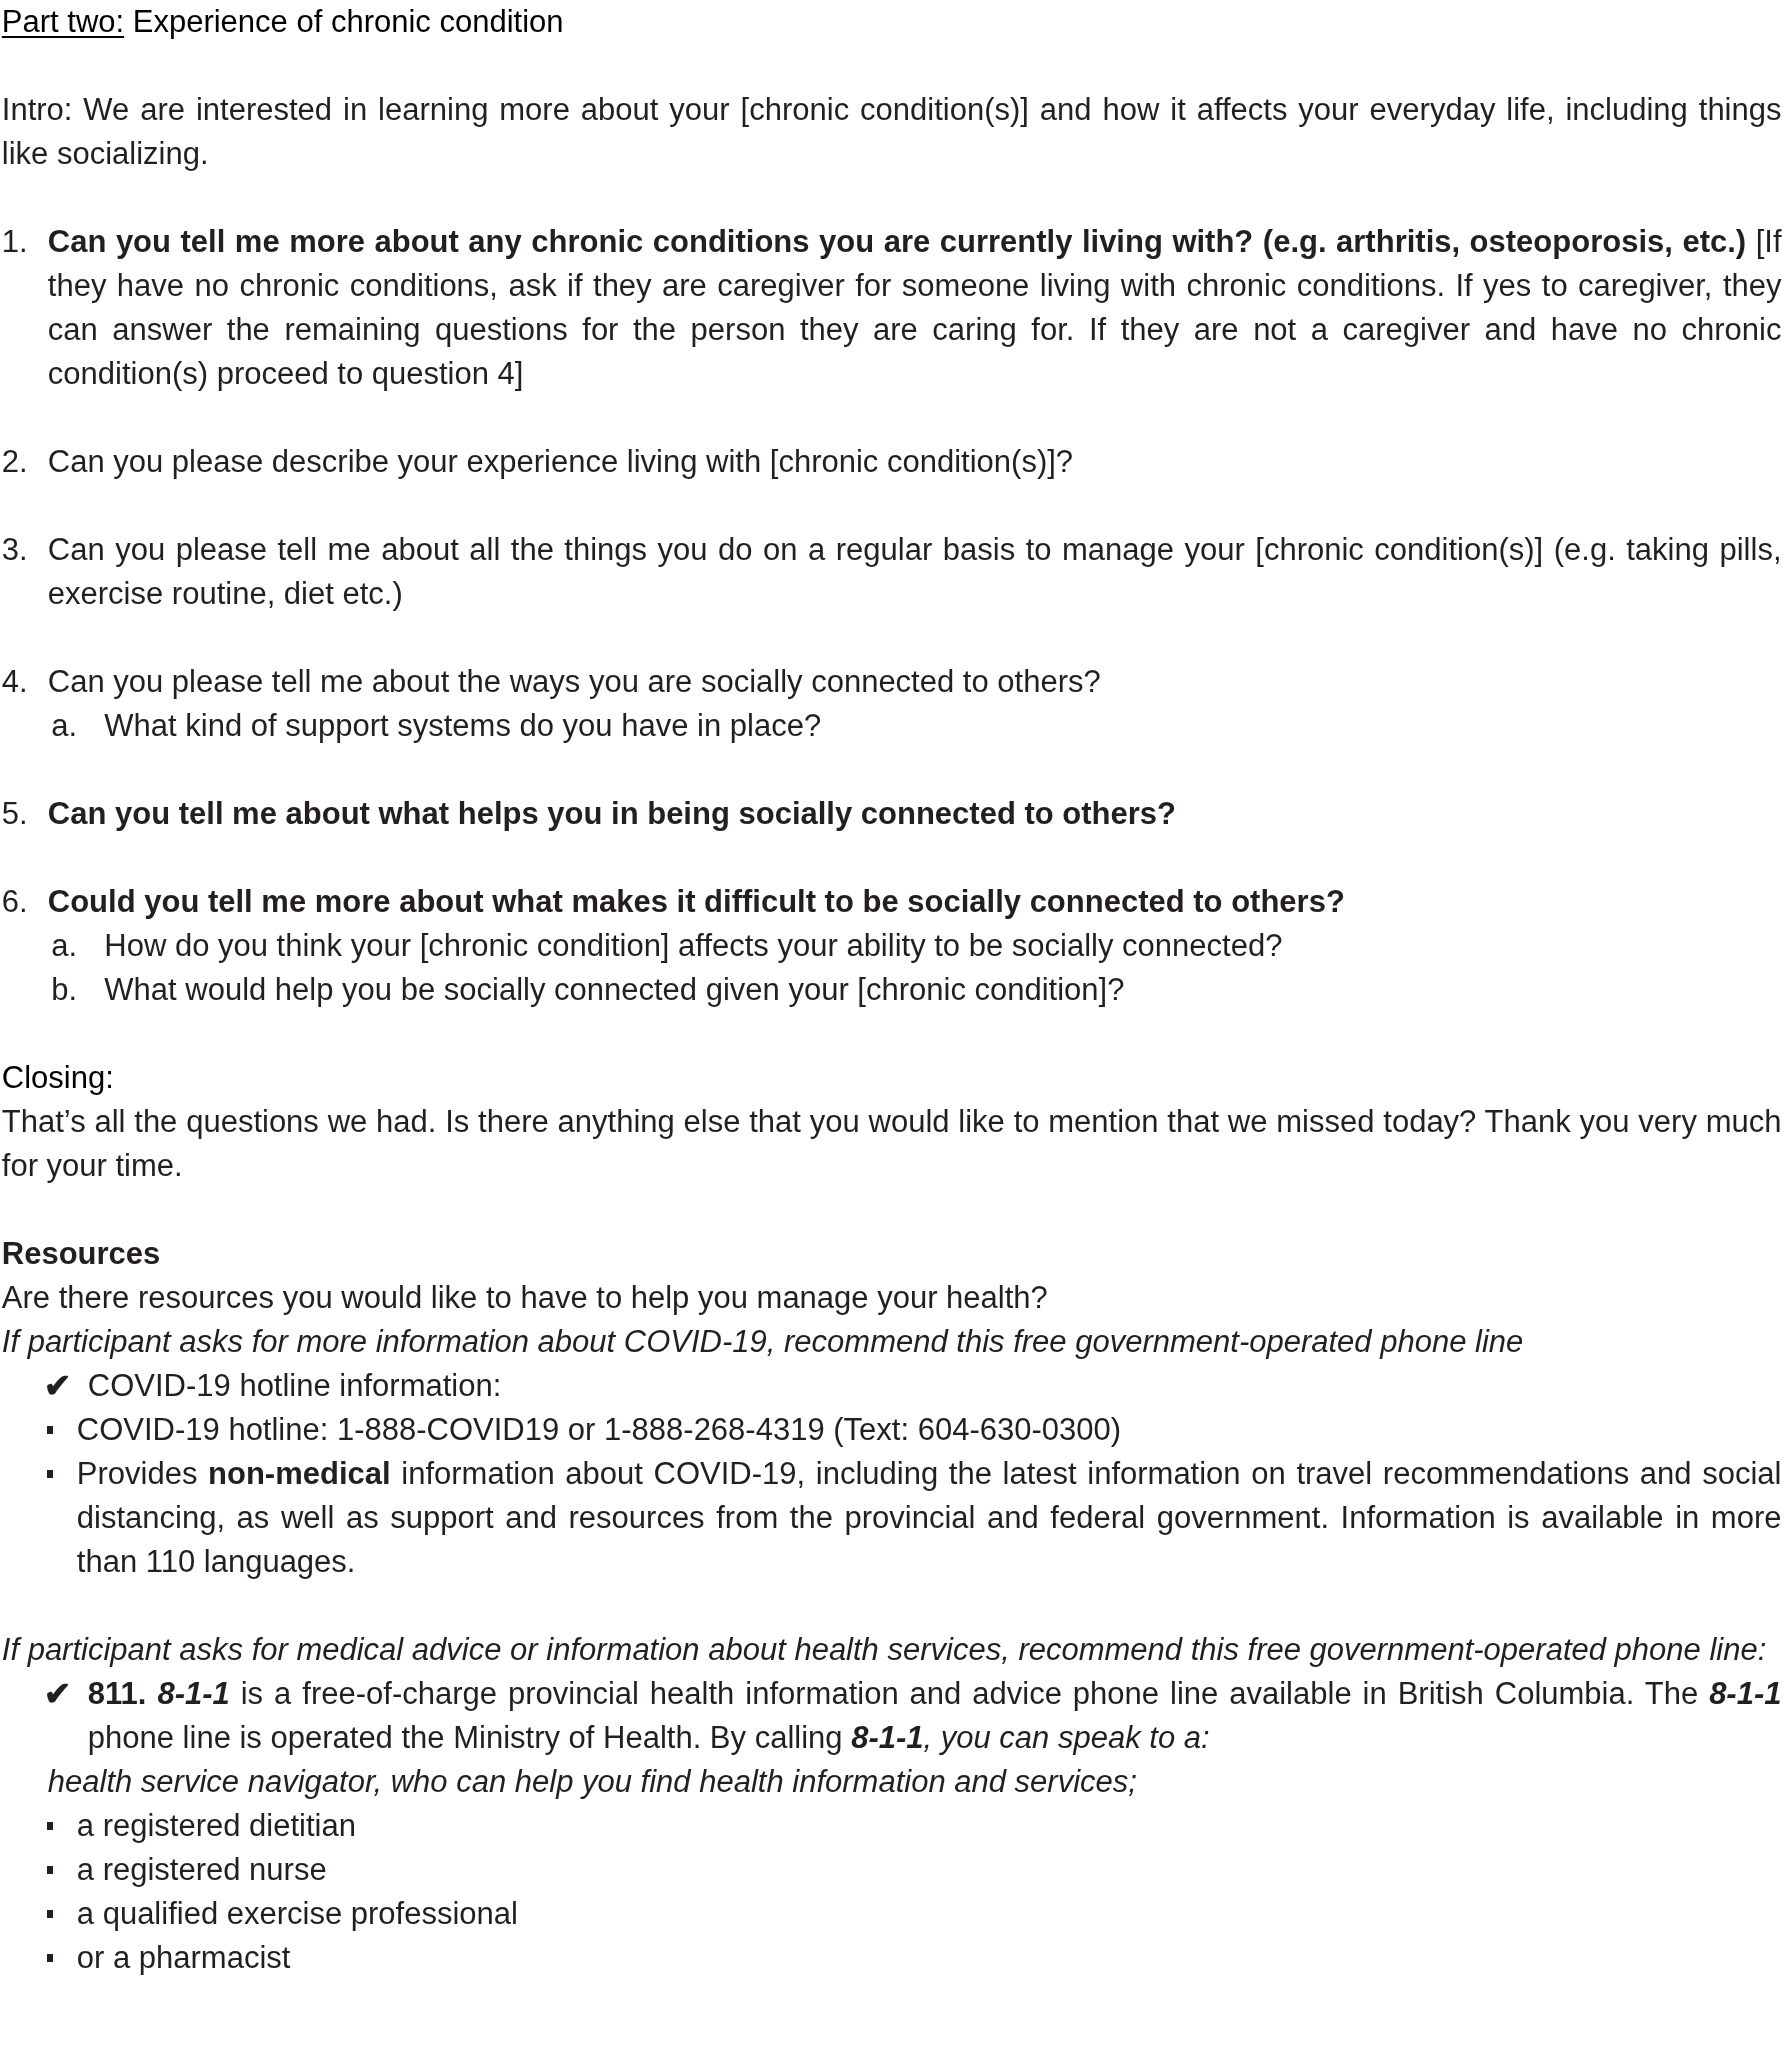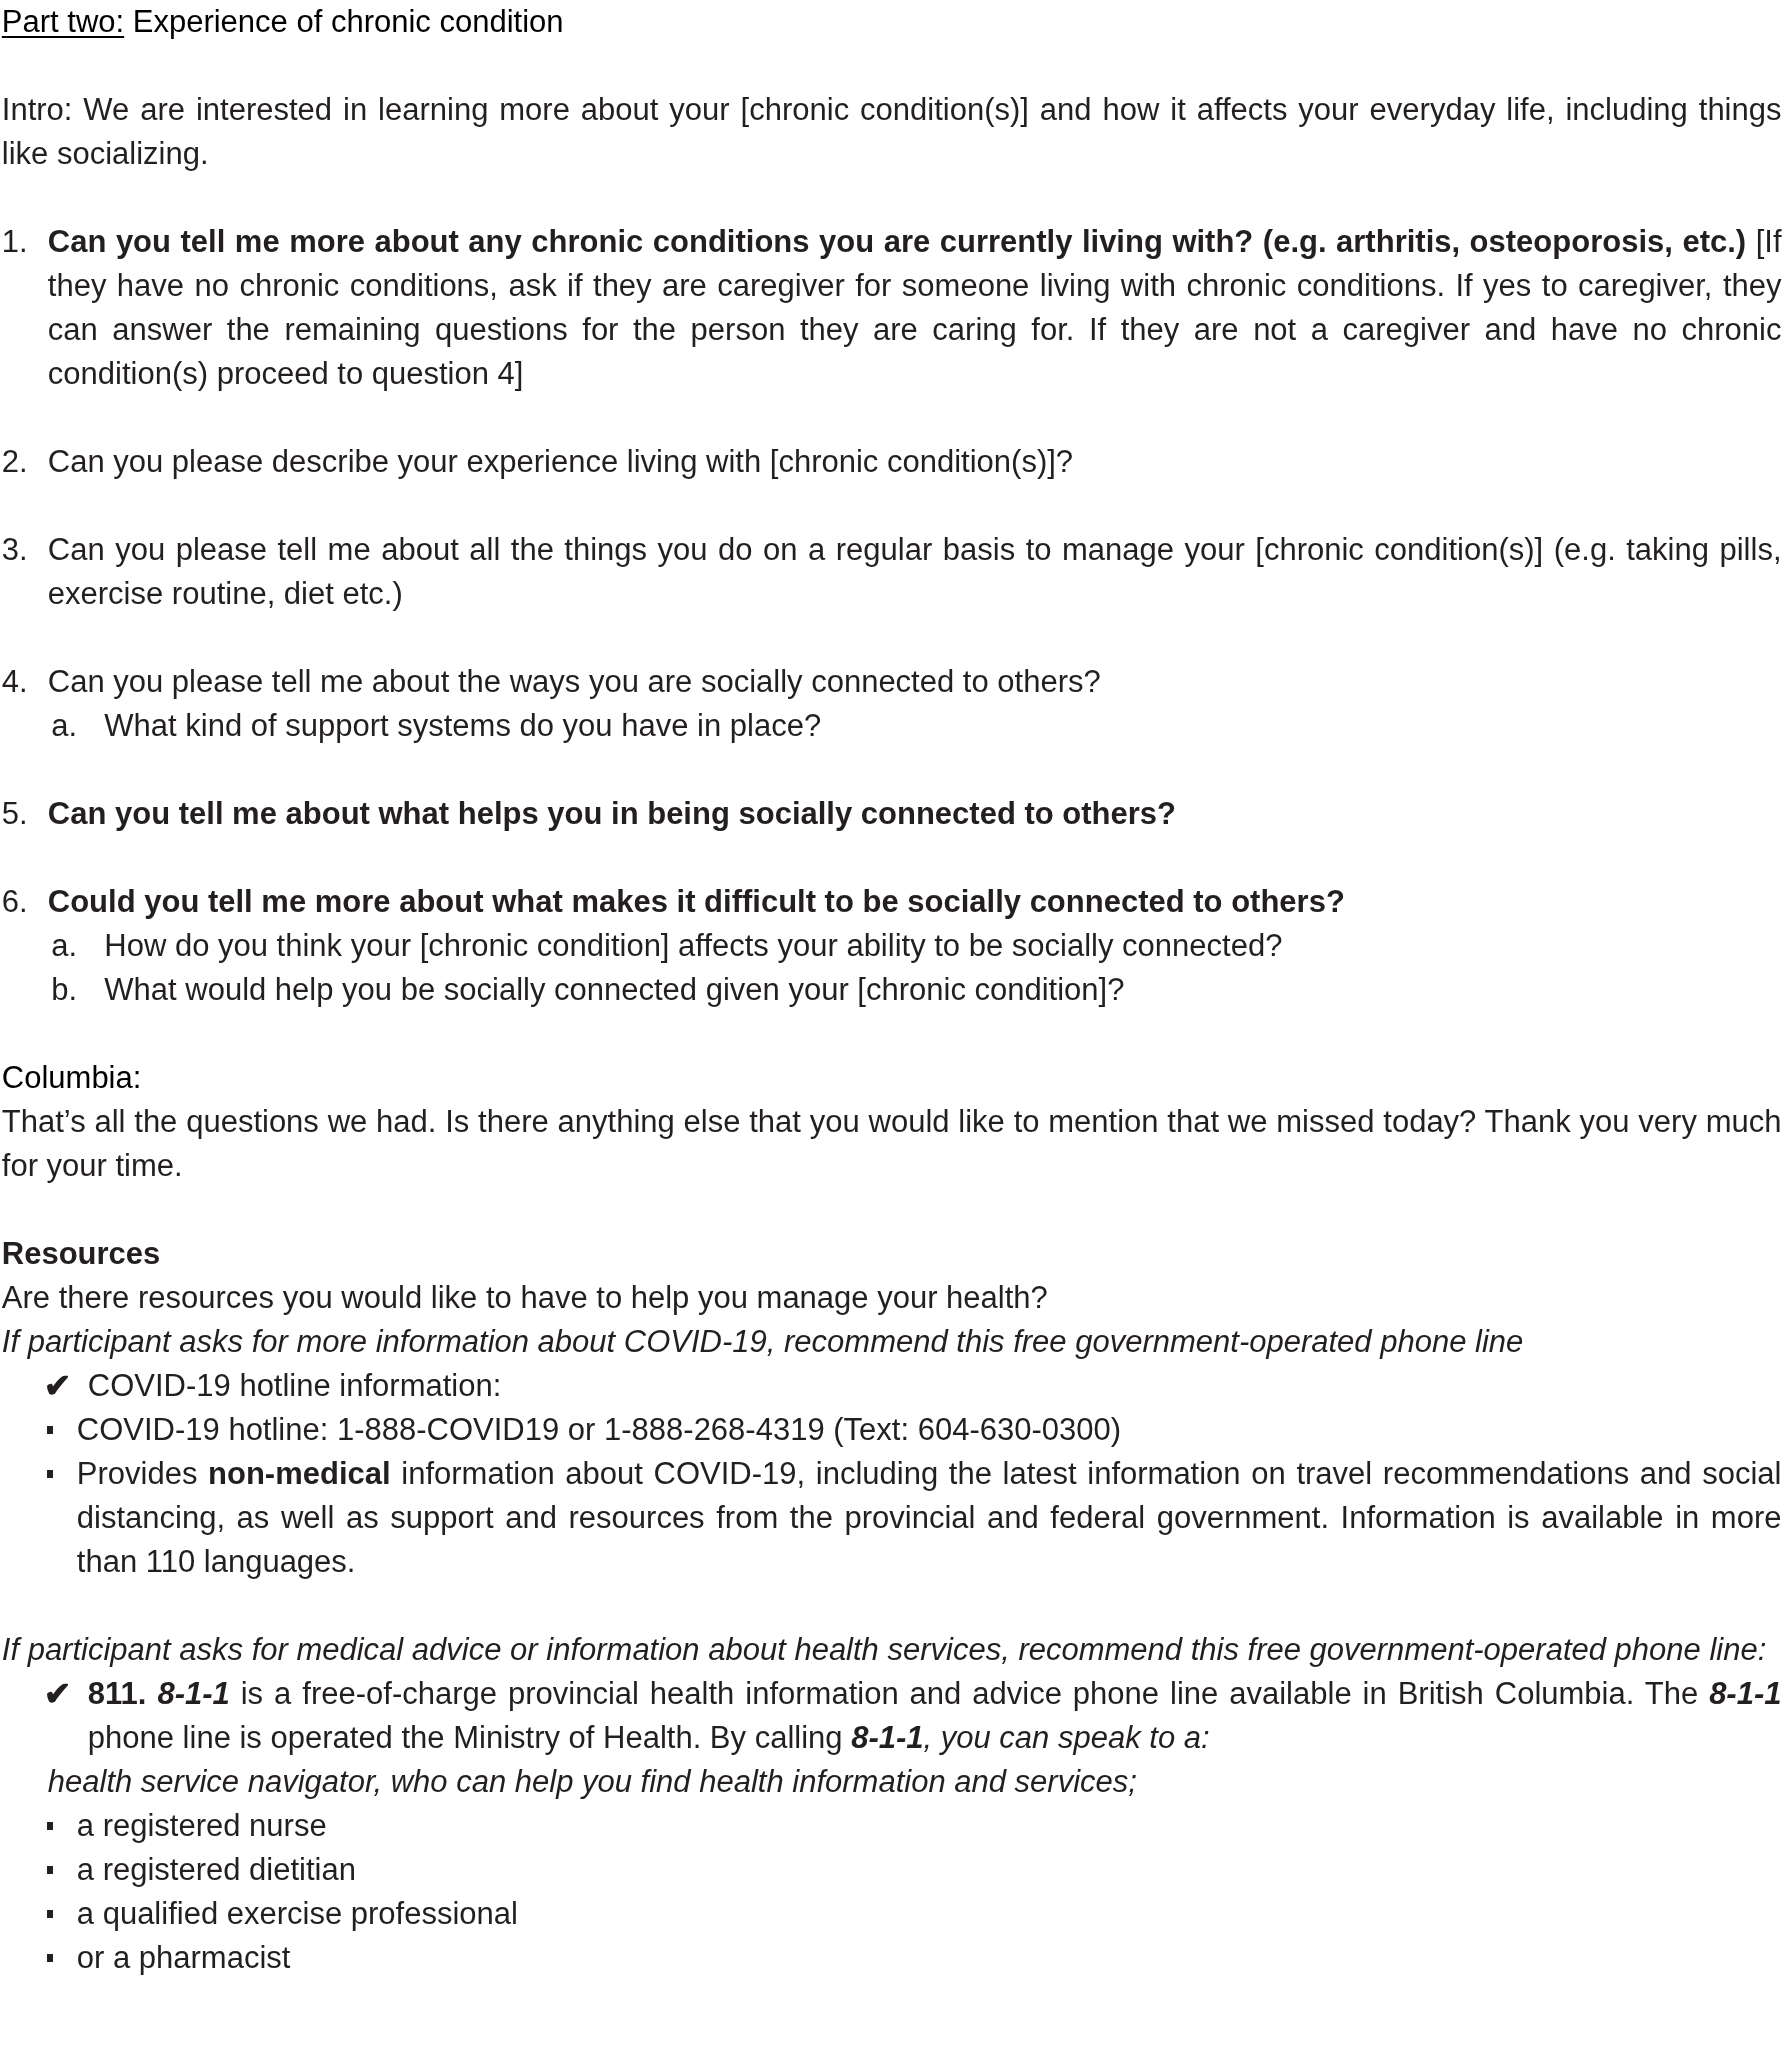--- a/index.html
+++ b/index.html
@@ -91,21 +91,21 @@
   <div class="sub">
     <span class="letter">a.</span>
     <span class="text">How do you think your [chronic condition] affects your ability to be socially connected?</span>
   </div>
   <div class="sub">
     <span class="letter">b.</span>
     <span class="text">What would help you be socially connected given your [chronic condition]?</span>
   </div>
   <div class="gap"></div>
 
-  <p class="purple">Columbia:</p>
+  <p class="purple">Closing:</p>
   <p class="justify">That’s all the questions we had. Is there anything else that you would like to mention that we missed today? Thank you very much for your time.</p>
   <div class="gap"></div>
 
   <p class="b">Resources</p>
   <p>Are there resources you would like to have to help you manage your health?</p>
   <p class="i">If participant asks for more information about COVID-19, recommend this free government-operated phone line</p>
 
   <div class="check-row">
     <span class="check">✔</span>
     <span class="text">COVID-19 hotline information:</span>
@@ -125,25 +125,25 @@
 
   <div class="check-row">
     <span class="check">✔</span>
     <p class="text justify"><b>811.</b> <b class="i">8-1-1</b><span> is a free-of-charge provincial health information and advice phone line available in British Columbia. The </span><b class="i">8-1-1</b><span> phone line is operated the Ministry of Health. By calling </span><b class="i">8-1-1</b><span class="i">, you can speak to a:</span></p>
   </div>
 
   <p class="indent-line">health service navigator, who can help you find health information and services;</p>
 
   <div class="bullet-row">
     <span class="sq"></span>
-    <span class="text">a registered nurse</span>
+    <span class="text">a registered dietitian</span>
   </div>
   <div class="bullet-row">
     <span class="sq"></span>
-    <span class="text">a registered dietitian</span>
+    <span class="text">a registered nurse</span>
   </div>
   <div class="bullet-row">
     <span class="sq"></span>
     <span class="text">a qualified exercise professional</span>
   </div>
   <div class="bullet-row">
     <span class="sq"></span>
     <span class="text">or a pharmacist</span>
   </div>
 

